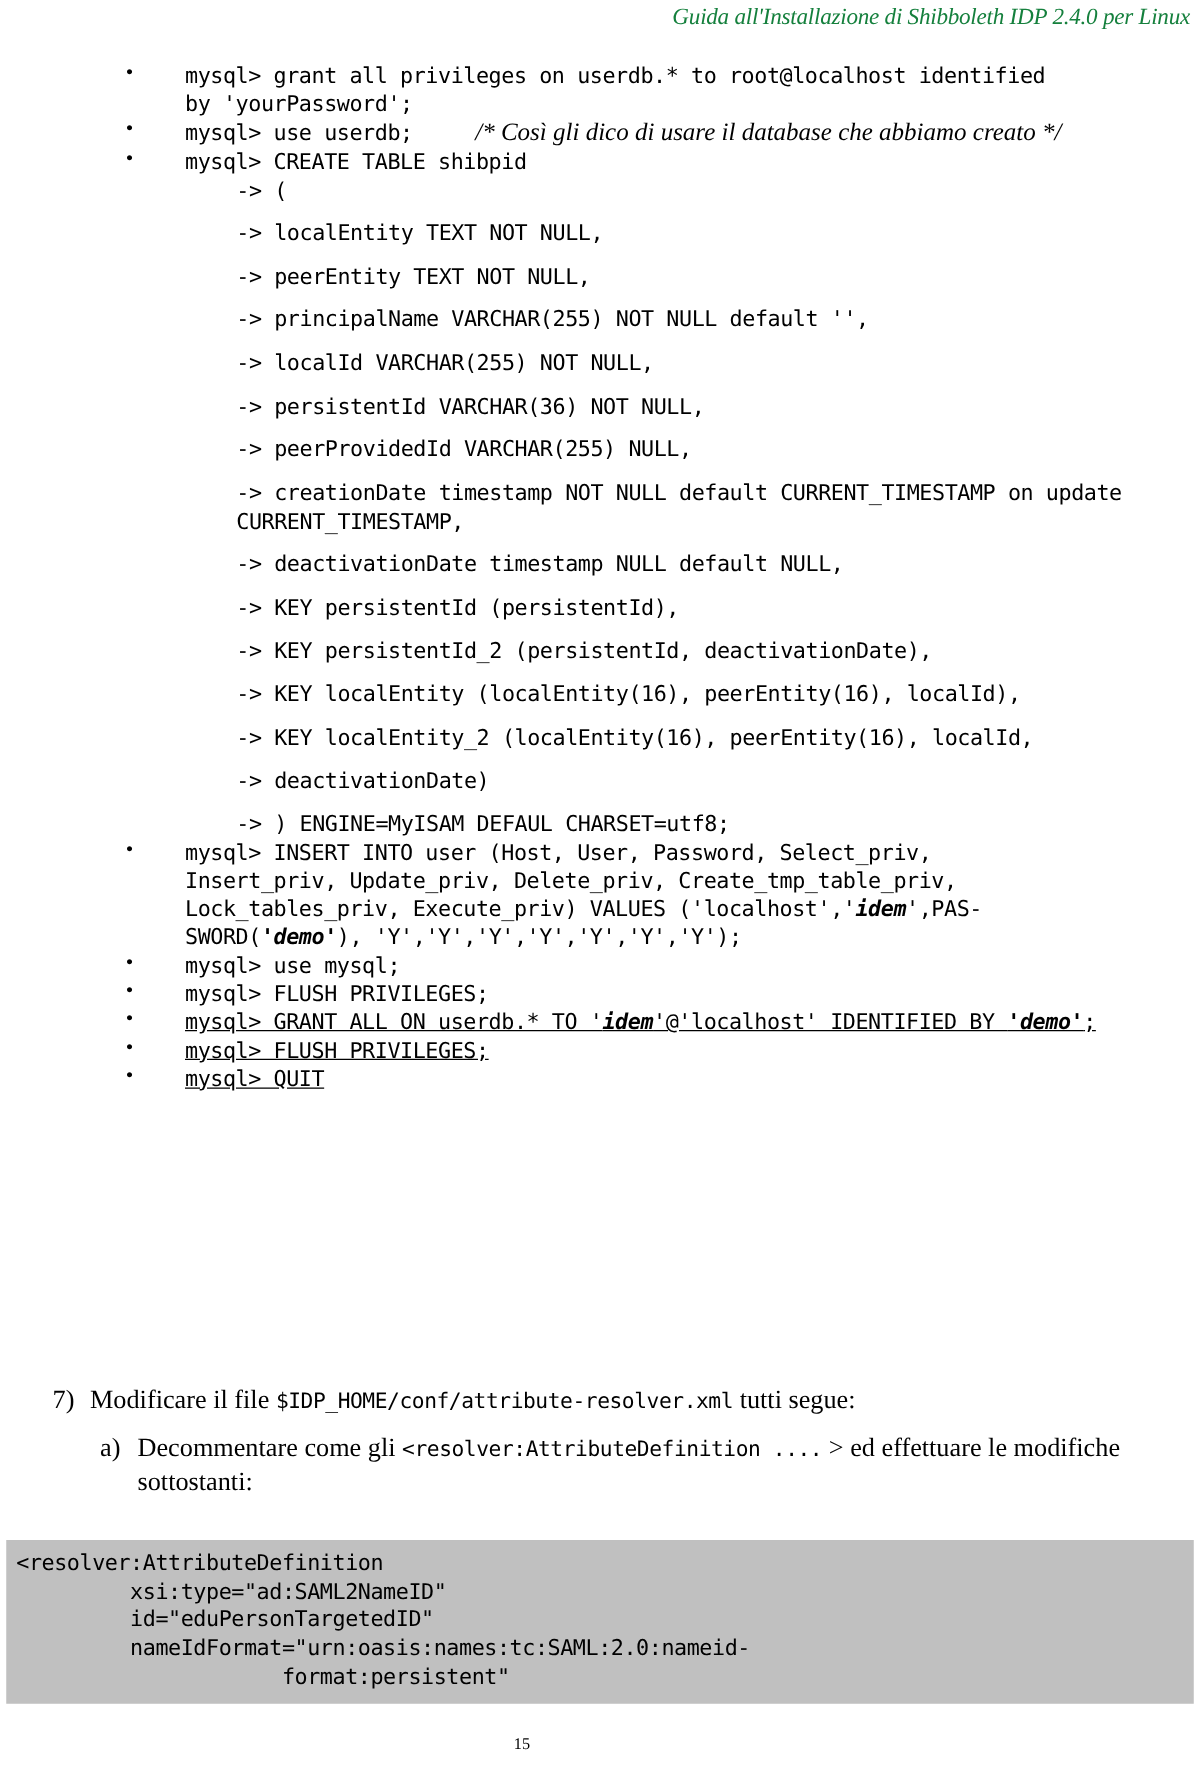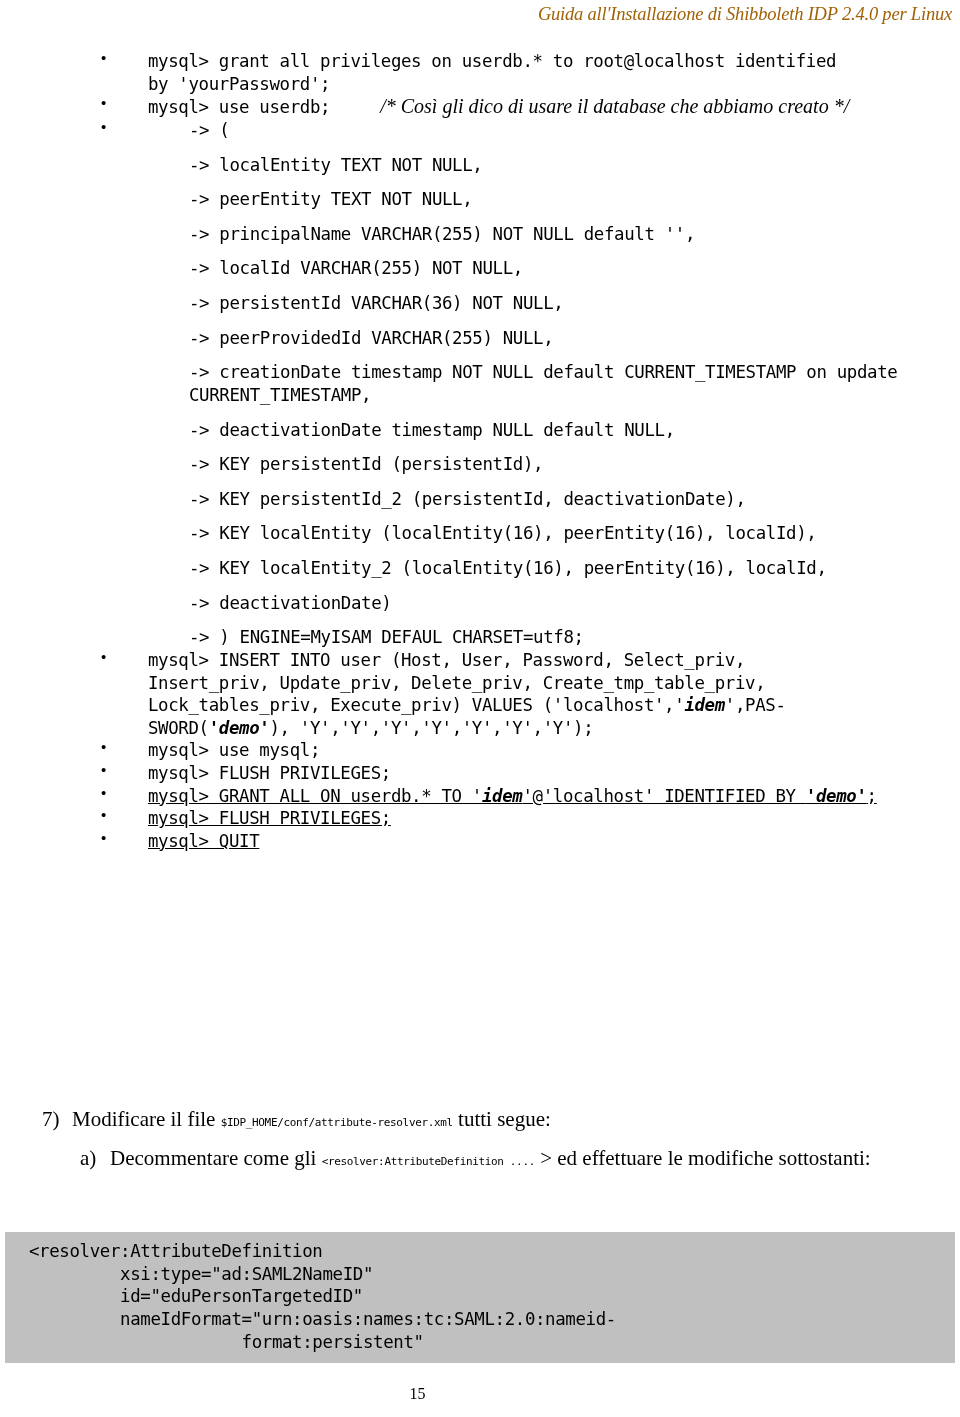--- a/index.html
+++ b/index.html
@@ -25,21 +25,21 @@
   
   .header {
     position: absolute;
     top: 4px;
     right: 8px;
     font-family: "Liberation Serif", "DejaVu Serif", serif;
     font-style: italic;
     font-size: 18.5px;
     letter-spacing: -0.2px;
     white-space: nowrap;
-    color: #a16207;
+    color: #15803d;
   }
 
   
   .content {
     position: absolute;
     top: 50px;
     left: 0;
     width: 960px;
   }
 
@@ -116,51 +116,51 @@
     padding-left: 72px;
   }
   .ol-num .marker { left: 42px; }
   .ol-let {
     padding-left: 110px;
     padding-right: 22px;
   }
   .ol-let .marker { left: 80px; }
   .ol-item code {
     font-family: "DejaVu Sans Mono", "Liberation Mono", monospace;
-    font-size: 11px;
+    font-size: 17px;
     letter-spacing: -0.35px;
   }
 
   
   .codebox {
     position: absolute;
     left: 5px;
     width: 950px;
     background: #c0c0c0;
     padding: 8px 0 10px 0;
     box-sizing: border-box;
   }
   .codebox .cl {
     font-family: "DejaVu Sans Mono", "Liberation Mono", monospace;
     font-size: 17.4px;
     line-height: 1.30;
     letter-spacing: -0.35px;
     white-space: pre;
-    padding-left: 24px;
+    padding-left: 8px;
   }
 
   
   .footer {
     position: absolute;
     bottom: 14px;
     left: 0;
     width: 835px;
     text-align: center;
     font-family: "Liberation Serif", "DejaVu Serif", serif;
-    font-size: 16px;
+    font-size: 13px;
   }
 </style>
 </head>
 <body>
 
 <div class="page">
 
   <div class="header">Guida all'Installazione di Shibboleth IDP 2.4.0 per Linux</div>
 
   <div class="content">
@@ -169,20 +169,21 @@
       <li>
         <div class="mono code-line">mysql&gt; grant all privileges on userdb.* to root@localhost identified</div>
         <div class="mono code-line">by 'yourPassword';</div>
       </li>
 
       <li class="gap-md">
         <span class="mono">mysql&gt; use userdb;</span><span style="display:inline-block;width:50px"></span><span class="serif-inline">/* Così gli dico di usare il database che abbiamo creato */</span>
       </li>
 
       <li class="gap-md">
+        <div class="mono code-line">mysql&gt; CREATE TABLE shibpid</div>
         <div class="arrow-block mono">
           <div class="al first">-&gt; (</div>
           <div class="al sp">-&gt; localEntity TEXT NOT NULL,</div>
           <div class="al sp">-&gt; peerEntity TEXT NOT NULL,</div>
           <div class="al sp">-&gt; principalName VARCHAR(255) NOT NULL default '',</div>
           <div class="al sp">-&gt; localId VARCHAR(255) NOT NULL,</div>
           <div class="al sp">-&gt; persistentId VARCHAR(36) NOT NULL,</div>
           <div class="al sp">-&gt; peerProvidedId VARCHAR(255) NULL,</div>
           <div class="al sp" style="max-width:790px">-&gt; creationDate timestamp NOT NULL default CURRENT_TIMESTAMP on update CURRENT_TIMESTAMP,</div>
           <div class="al sp">-&gt; deactivationDate timestamp NULL default NULL,</div>

